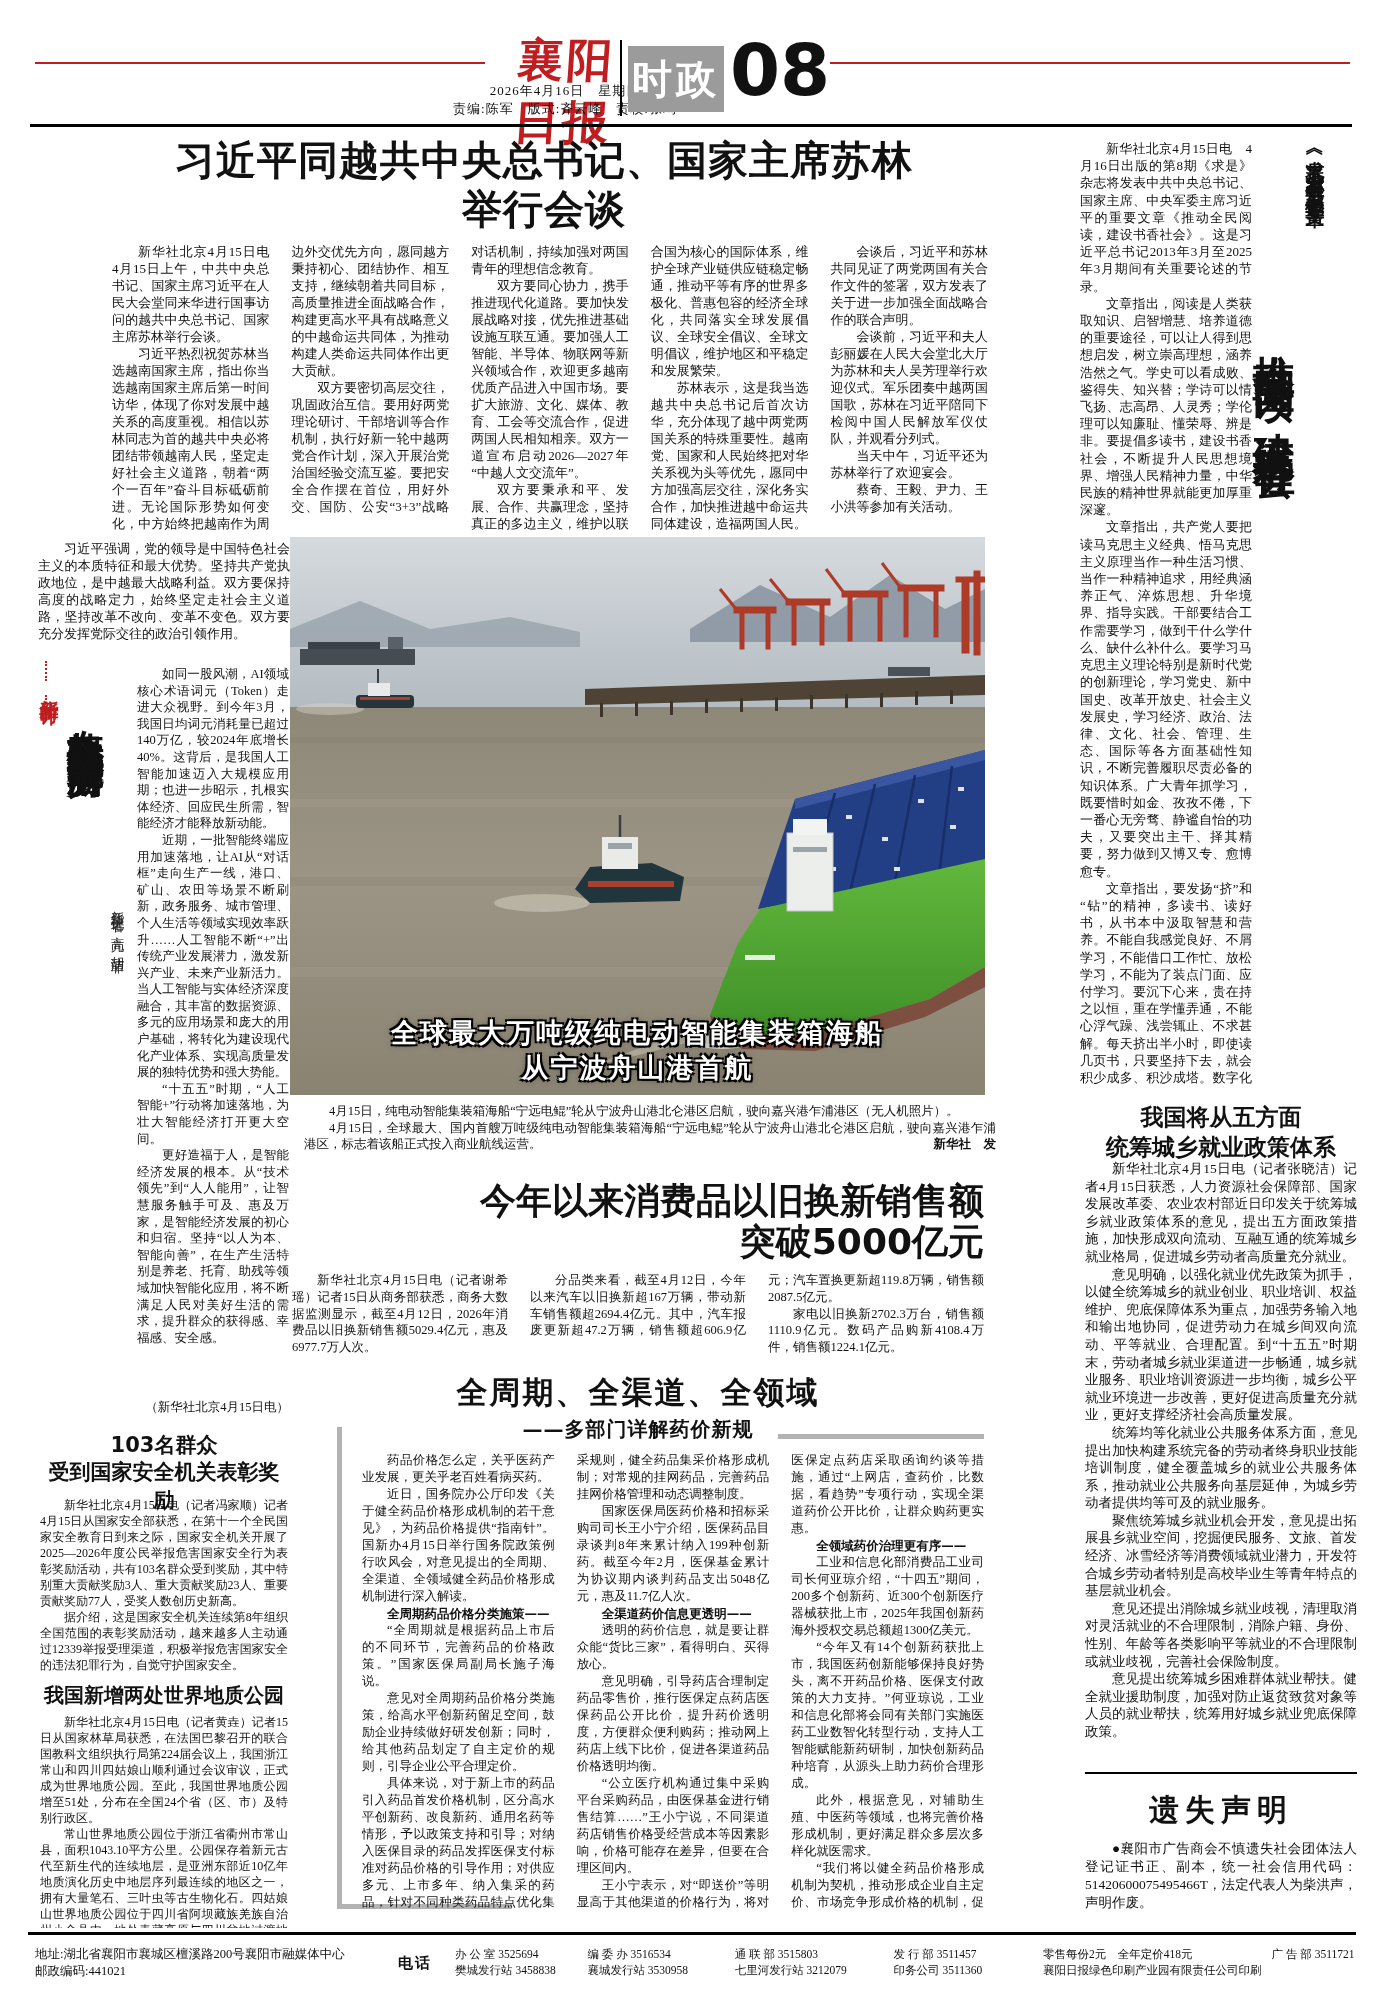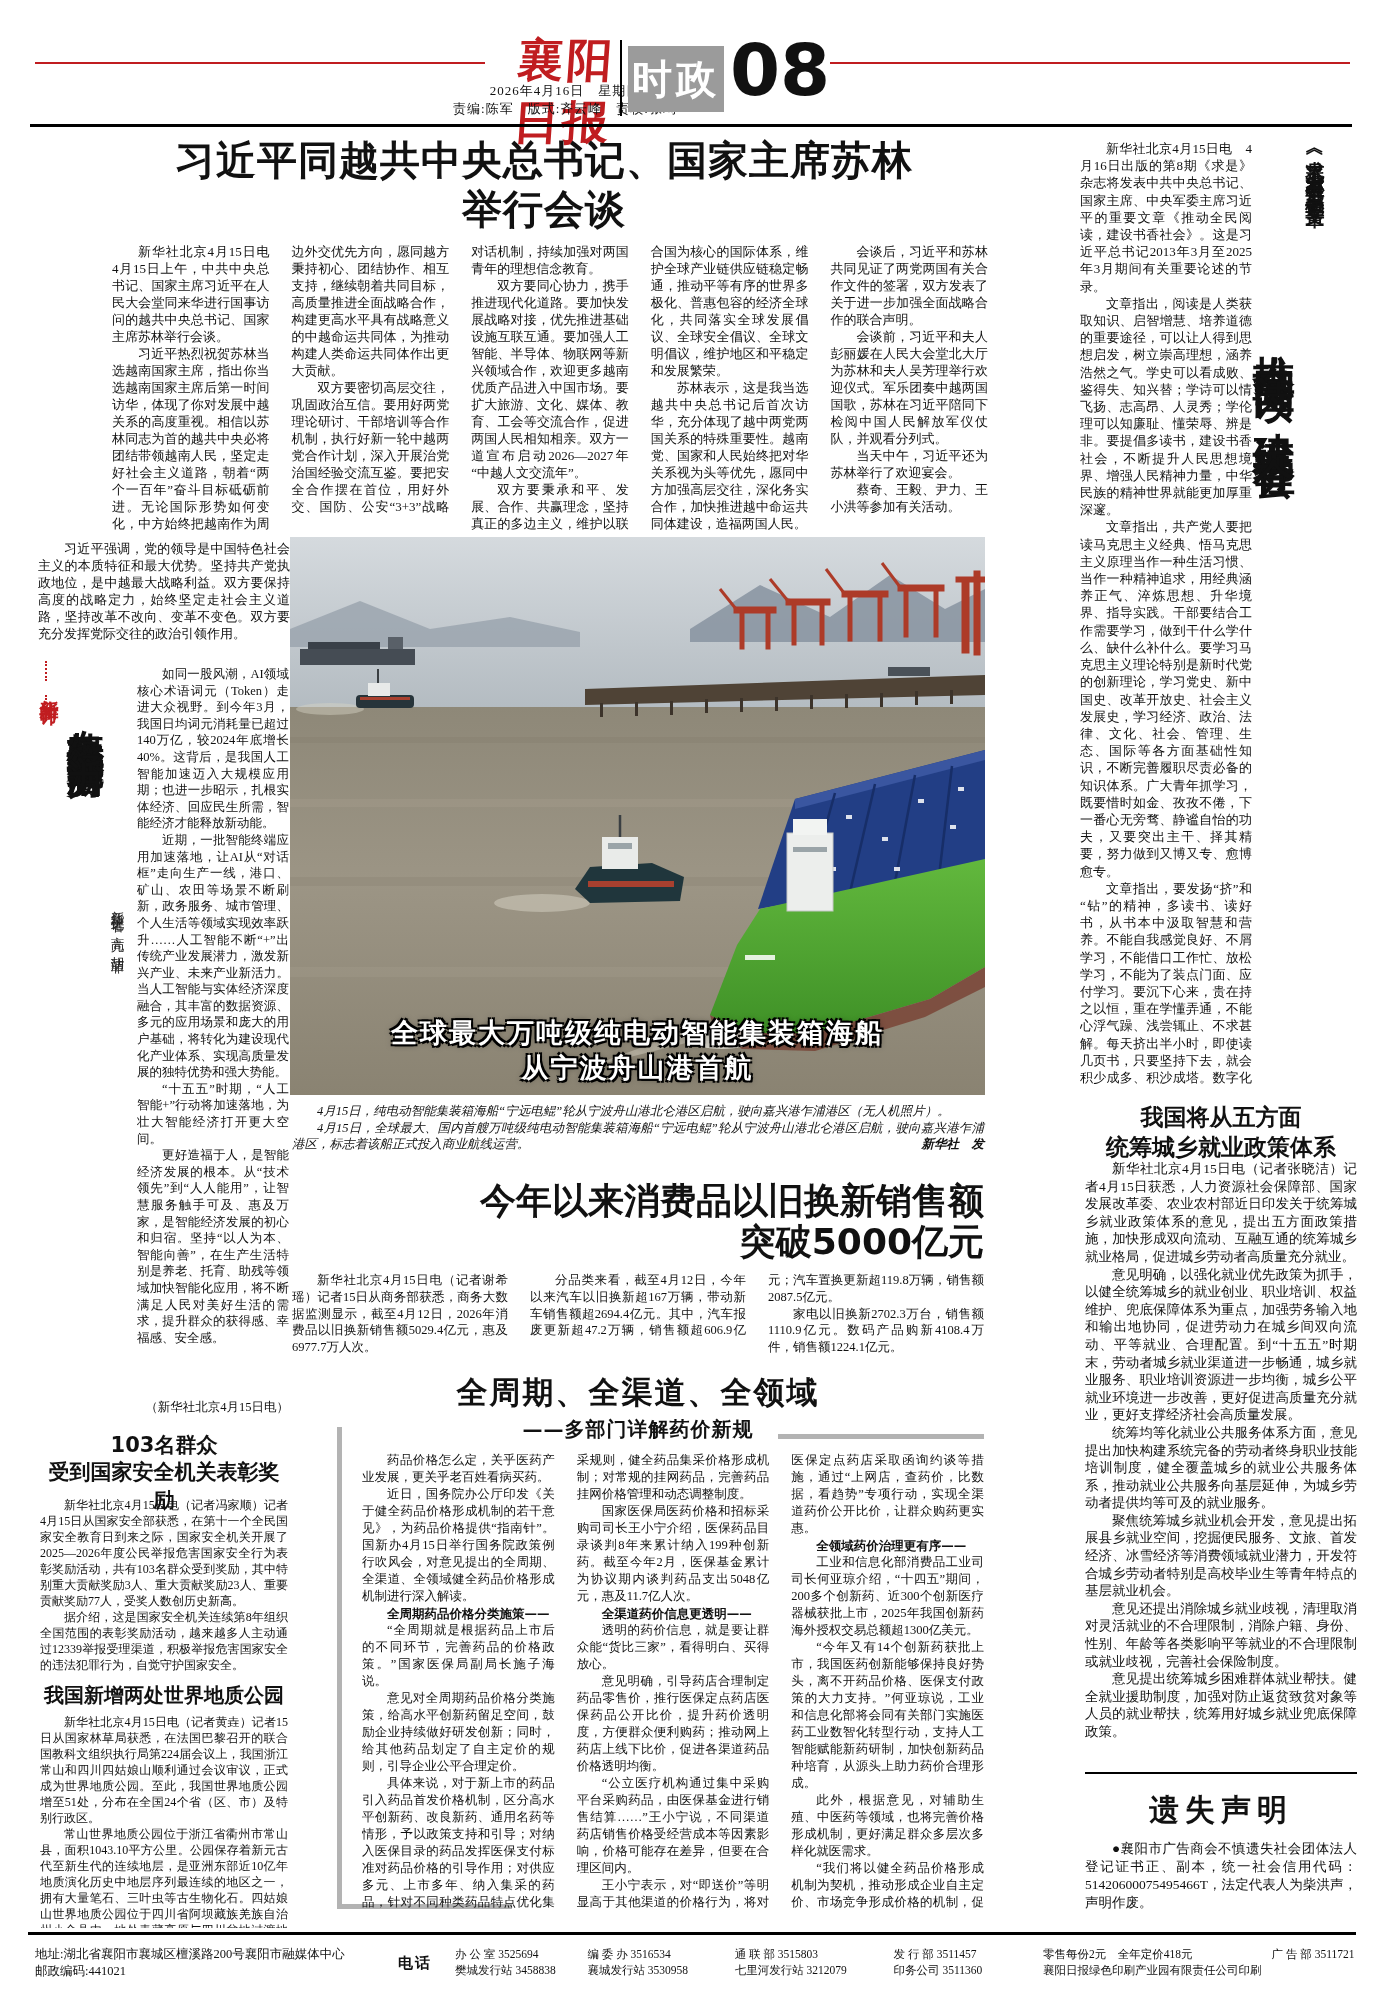--- a/index.html
+++ b/index.html
@@ -253,21 +253,21 @@
         <ellipse cx="432" cy="502" rx="32" ry="10" fill="#eae7de" opacity="0.8"></ellipse>
         <polygon points="418,486 320,522 300,530 420,500" fill="#d9d5c8" opacity="0.45"></polygon>
       </g>
     </svg>
     <div id="photo-overlay" class="hei">
       <div>全球最大万吨级纯电动智能集装箱海船</div>
       <div>从宁波舟山港首航</div>
     </div>
   </figure>
 
-  <div class="abs" id="caption" style="left:292px;top:1103px;width:692px;font-style:italic;">
+  <div class="abs" id="caption" style="left:304px;top:1103px;width:692px;">
     <p class="para">4月15日，纯电动智能集装箱海船“宁远电鲲”轮从宁波舟山港北仑港区启航，驶向嘉兴港乍浦港区（无人机照片）。</p>
     <p class="para">
       <span>4月15日，全球最大、国内首艘万吨级纯电动智能集装箱海船“宁远电鲲”轮从宁波舟山港北仑港区启航，驶向嘉兴港乍浦港区，标志着该船正式投入商业航线运营。</span>
       <span class="credit">新华社　发</span>
     </p>
   </div>
 
   <h2 class="abs hei" id="tradein-headline" style="left:292px;top:1180px;width:692px;margin:0;">
     <div>今年以来消费品以旧换新销售额</div>
     <div>突破5000亿元</div>

